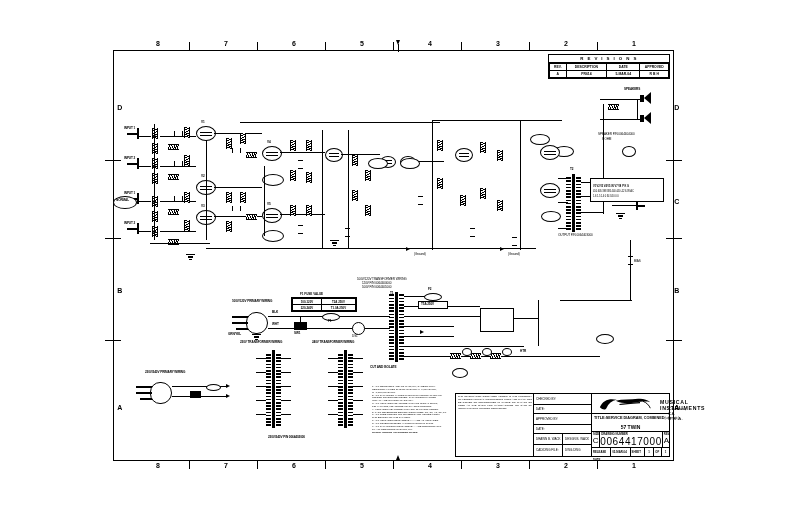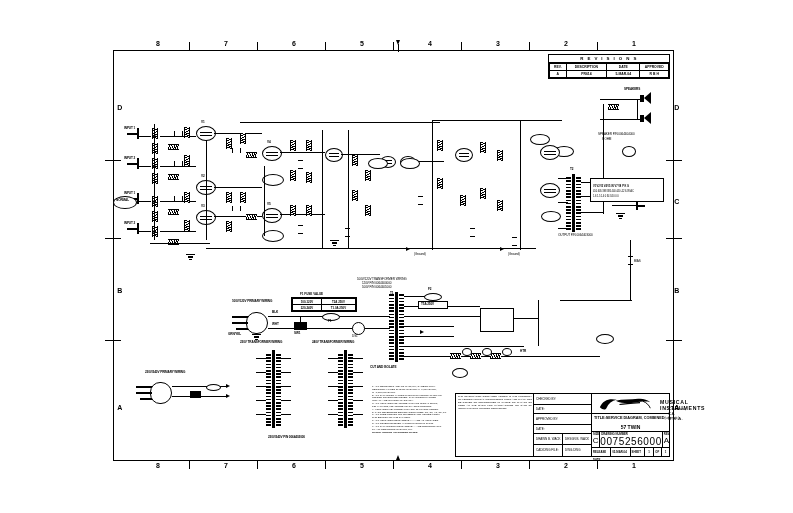--- a/index.html
+++ b/index.html
@@ -617,21 +617,21 @@
         <span>57 TWIN</span>
       </div>
 
       <div class="trow" style="top:38px;height:16px;display:flex;border-bottom:1.1px solid #000;">
         <div style="width:13px;border-right:1.1px solid #000;position:relative;">
           <div style="font-size:2.8px;font-weight:bold;padding-left:1px;">SIZE</div>
           <div style="font-size:8px;text-align:center;line-height:9px;">C</div>
         </div>
         <div style="flex:1;border-right:1.1px solid #000;position:relative;">
           <div style="font-size:2.8px;font-weight:bold;padding-left:1px;">DRAWING NUMBER</div>
-          <div class="dwgnum">0075256000</div>
+          <div class="dwgnum">0064417000</div>
         </div>
         <div style="width:14px;position:relative;">
           <div style="font-size:2.8px;font-weight:bold;padding-left:1px;">REV.</div>
           <div style="font-size:8px;text-align:center;line-height:9px;">A</div>
         </div>
       </div>
 
       <div class="trow" style="top:54px;height:8px;display:flex;font-size:2.8px;line-height:8px;font-weight:bold;">
         <div style="flex:1.2;border-right:1px solid #000;padding-left:1px;">RELEASE DATE</div>
         <div style="flex:1.2;border-right:1px solid #000;padding-left:1px;">05-MAR-04</div>

